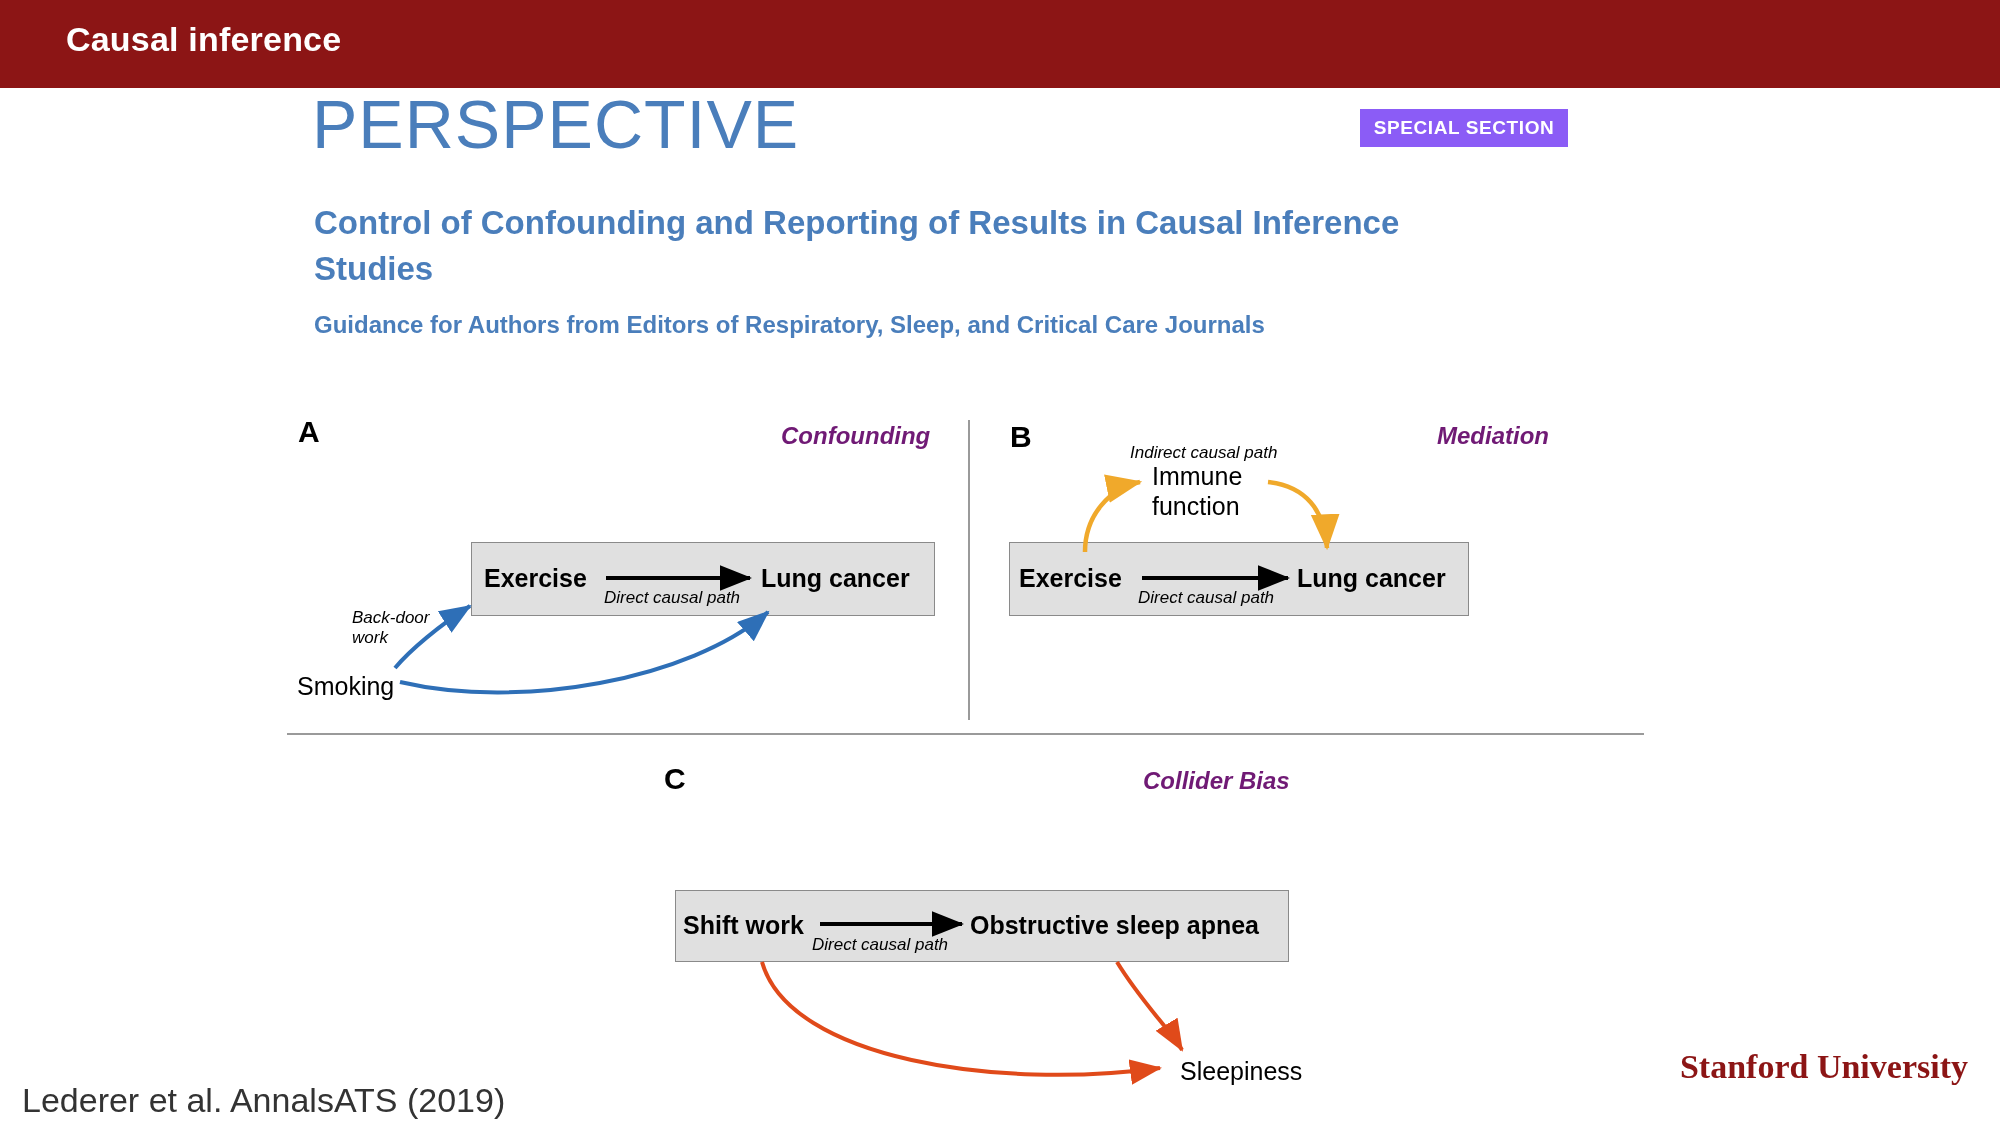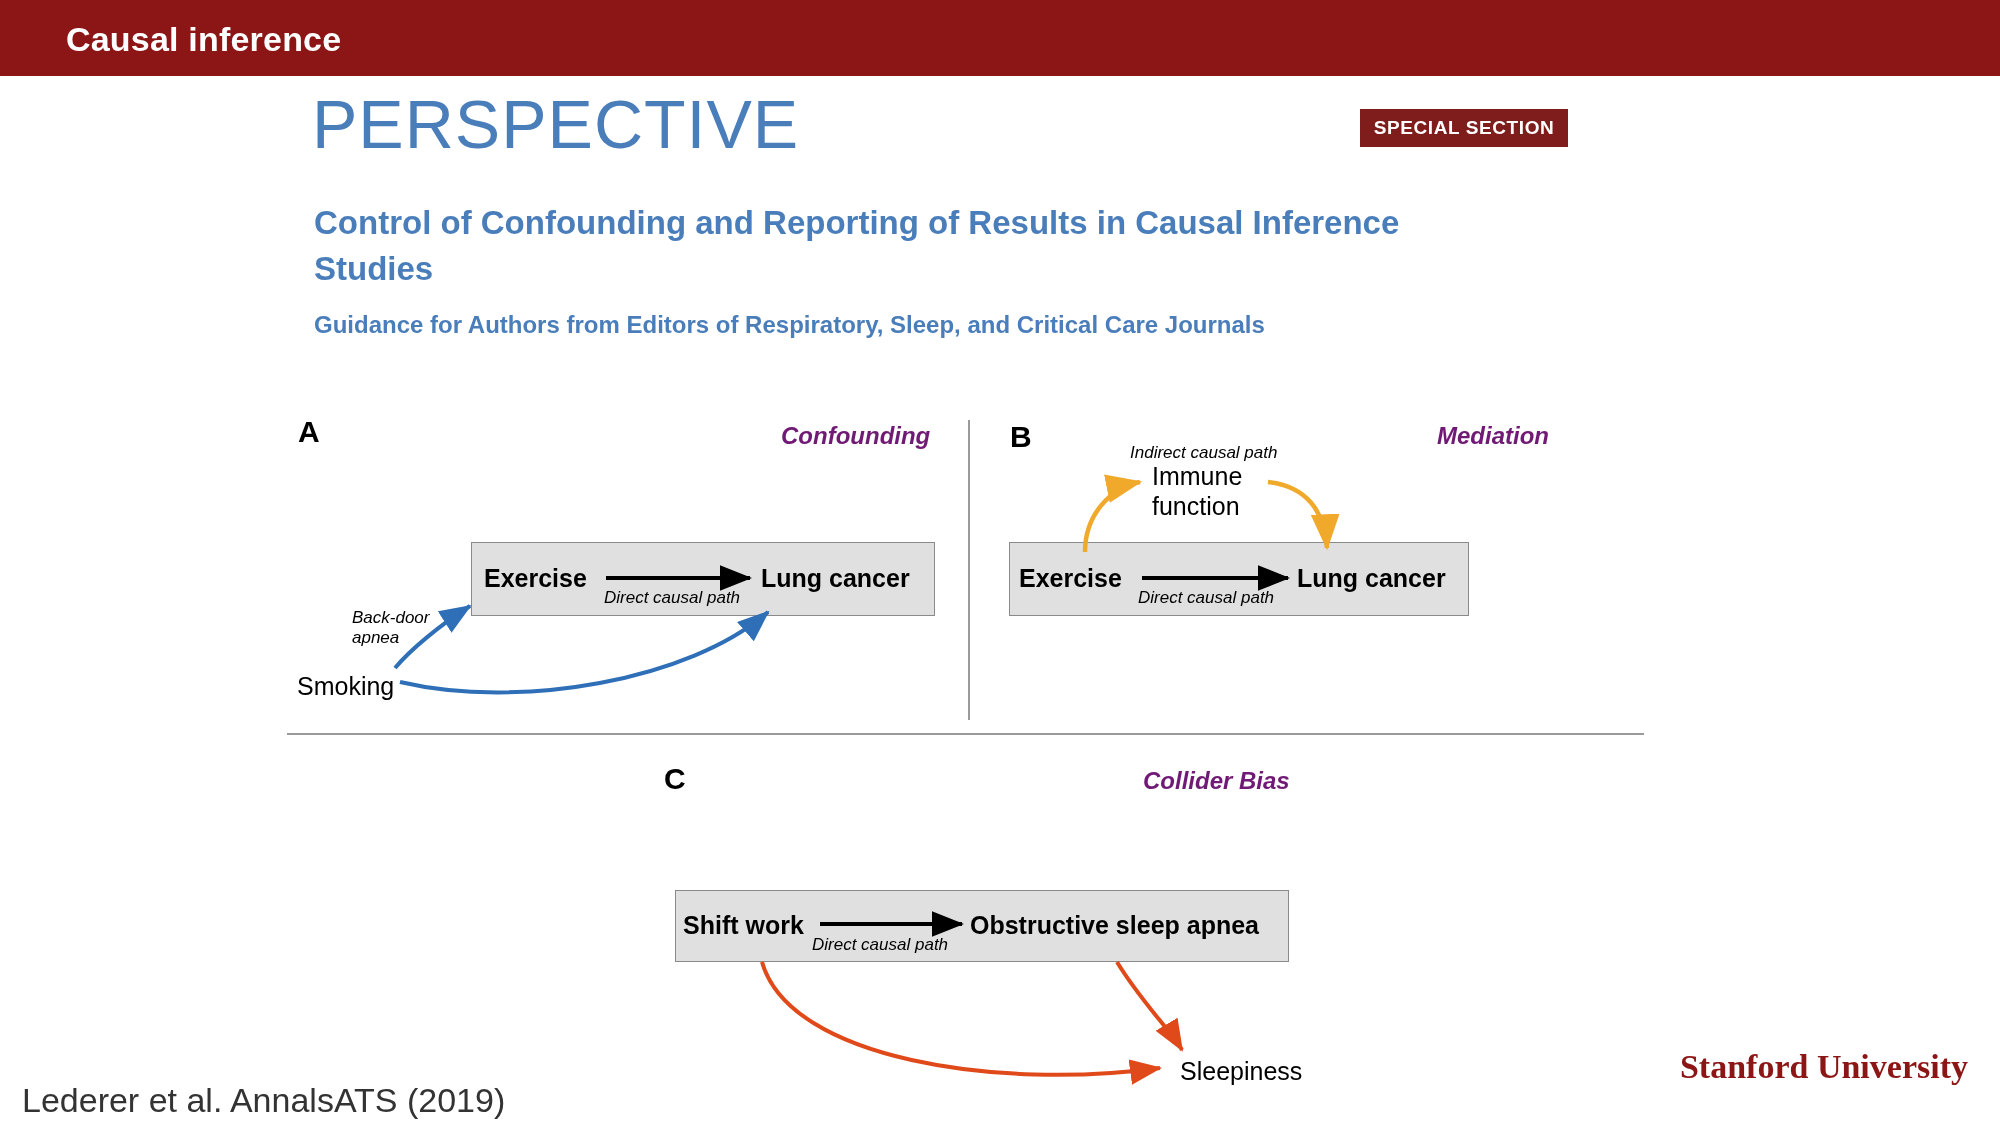--- a/index.html
+++ b/index.html
@@ -13,21 +13,21 @@
     position: relative;
     font-family: "Liberation Sans", sans-serif;
     overflow: hidden;
   }
 
   
   .banner {
     position: absolute;
     top: 0; left: 0;
     width: 2000px;
-    height: 76px;
+    height: 88px;
     background: #8C1515;
   }
   .banner-title {
     position: absolute;
     left: 66px;
     top: 20px;
     color: #ffffff;
     font-size: 34px;
     font-weight: bold;
     letter-spacing: 0.2px;
@@ -42,21 +42,21 @@
     font-size: 68px;
     font-weight: normal;
     letter-spacing: 1px;
   }
   .special-section {
     position: absolute;
     left: 1360px;
     top: 109px;
     width: 208px;
     height: 38px;
-    background: #7f1d1d;
+    background: #8b5cf6;
     color: #ffffff;
     font-size: 19px;
     font-weight: bold;
     letter-spacing: 0.6px;
     display: flex;
     align-items: center;
     justify-content: center;
   }
   .article-title {
     position: absolute;
@@ -192,21 +192,21 @@
   <div class="hrule"></div>
 
   <div class="panel-letter" style="left:298px; top:15px;">A</div>
   <div class="panel-caption" style="left:781px; top:22px;">Confounding</div>
 
   <div class="box" style="left:471px; top:142px; width:464px; height:74px;"></div>
   <div class="node-label" style="left:484px; top:164px;">Exercise</div>
   <div class="node-label" style="left:761px; top:164px;">Lung cancer</div>
   <div class="small-label" style="left:604px; top:188px;">Direct causal path</div>
   <div class="small-label" style="left:352px; top:208px; width:110px;">Back-door</div>
-  <div class="small-label" style="left:352px; top:228px; width:110px;">apnea</div>
+  <div class="small-label" style="left:352px; top:228px; width:110px;">work</div>
   <div class="plain-label" style="left:297px; top:272px;">Smoking</div>
 
   <div class="panel-letter" style="left:1010px; top:20px;">B</div>
   <div class="panel-caption" style="left:1437px; top:22px;">Mediation</div>
 
   <div class="small-label" style="left:1130px; top:43px;">Indirect causal path</div>
   <div class="plain-label" style="left:1152px; top:62px;">Immune</div>
   <div class="plain-label" style="left:1152px; top:92px;">function</div>
 
   <div class="box" style="left:1009px; top:142px; width:460px; height:74px;"></div>

